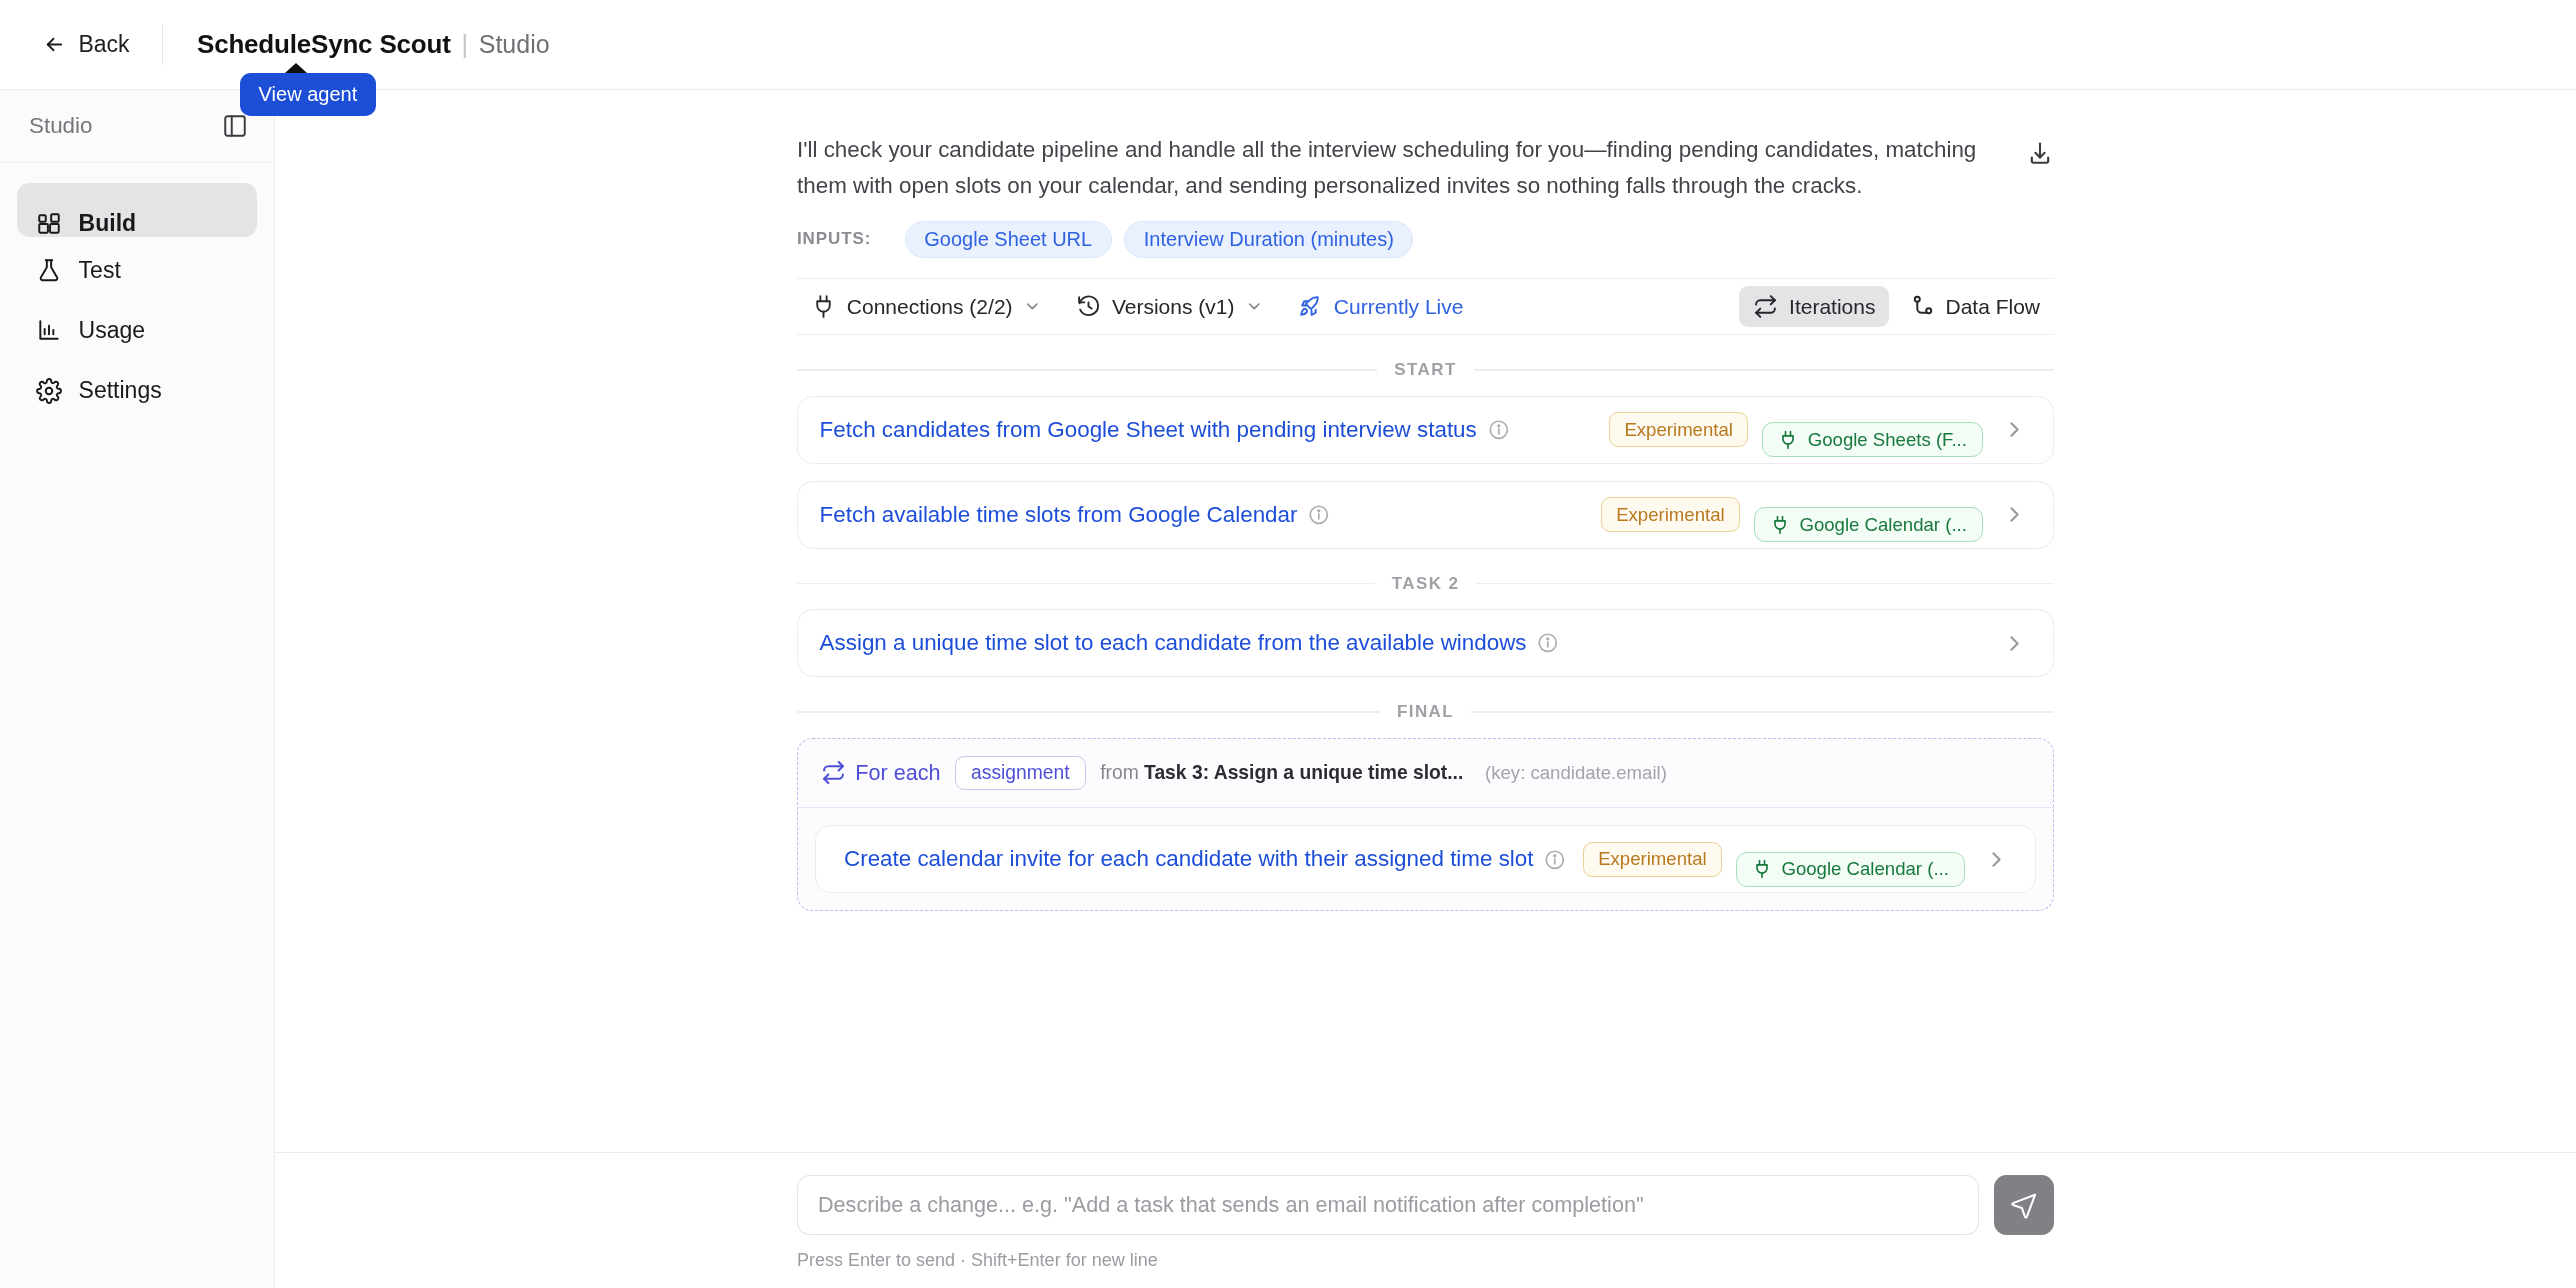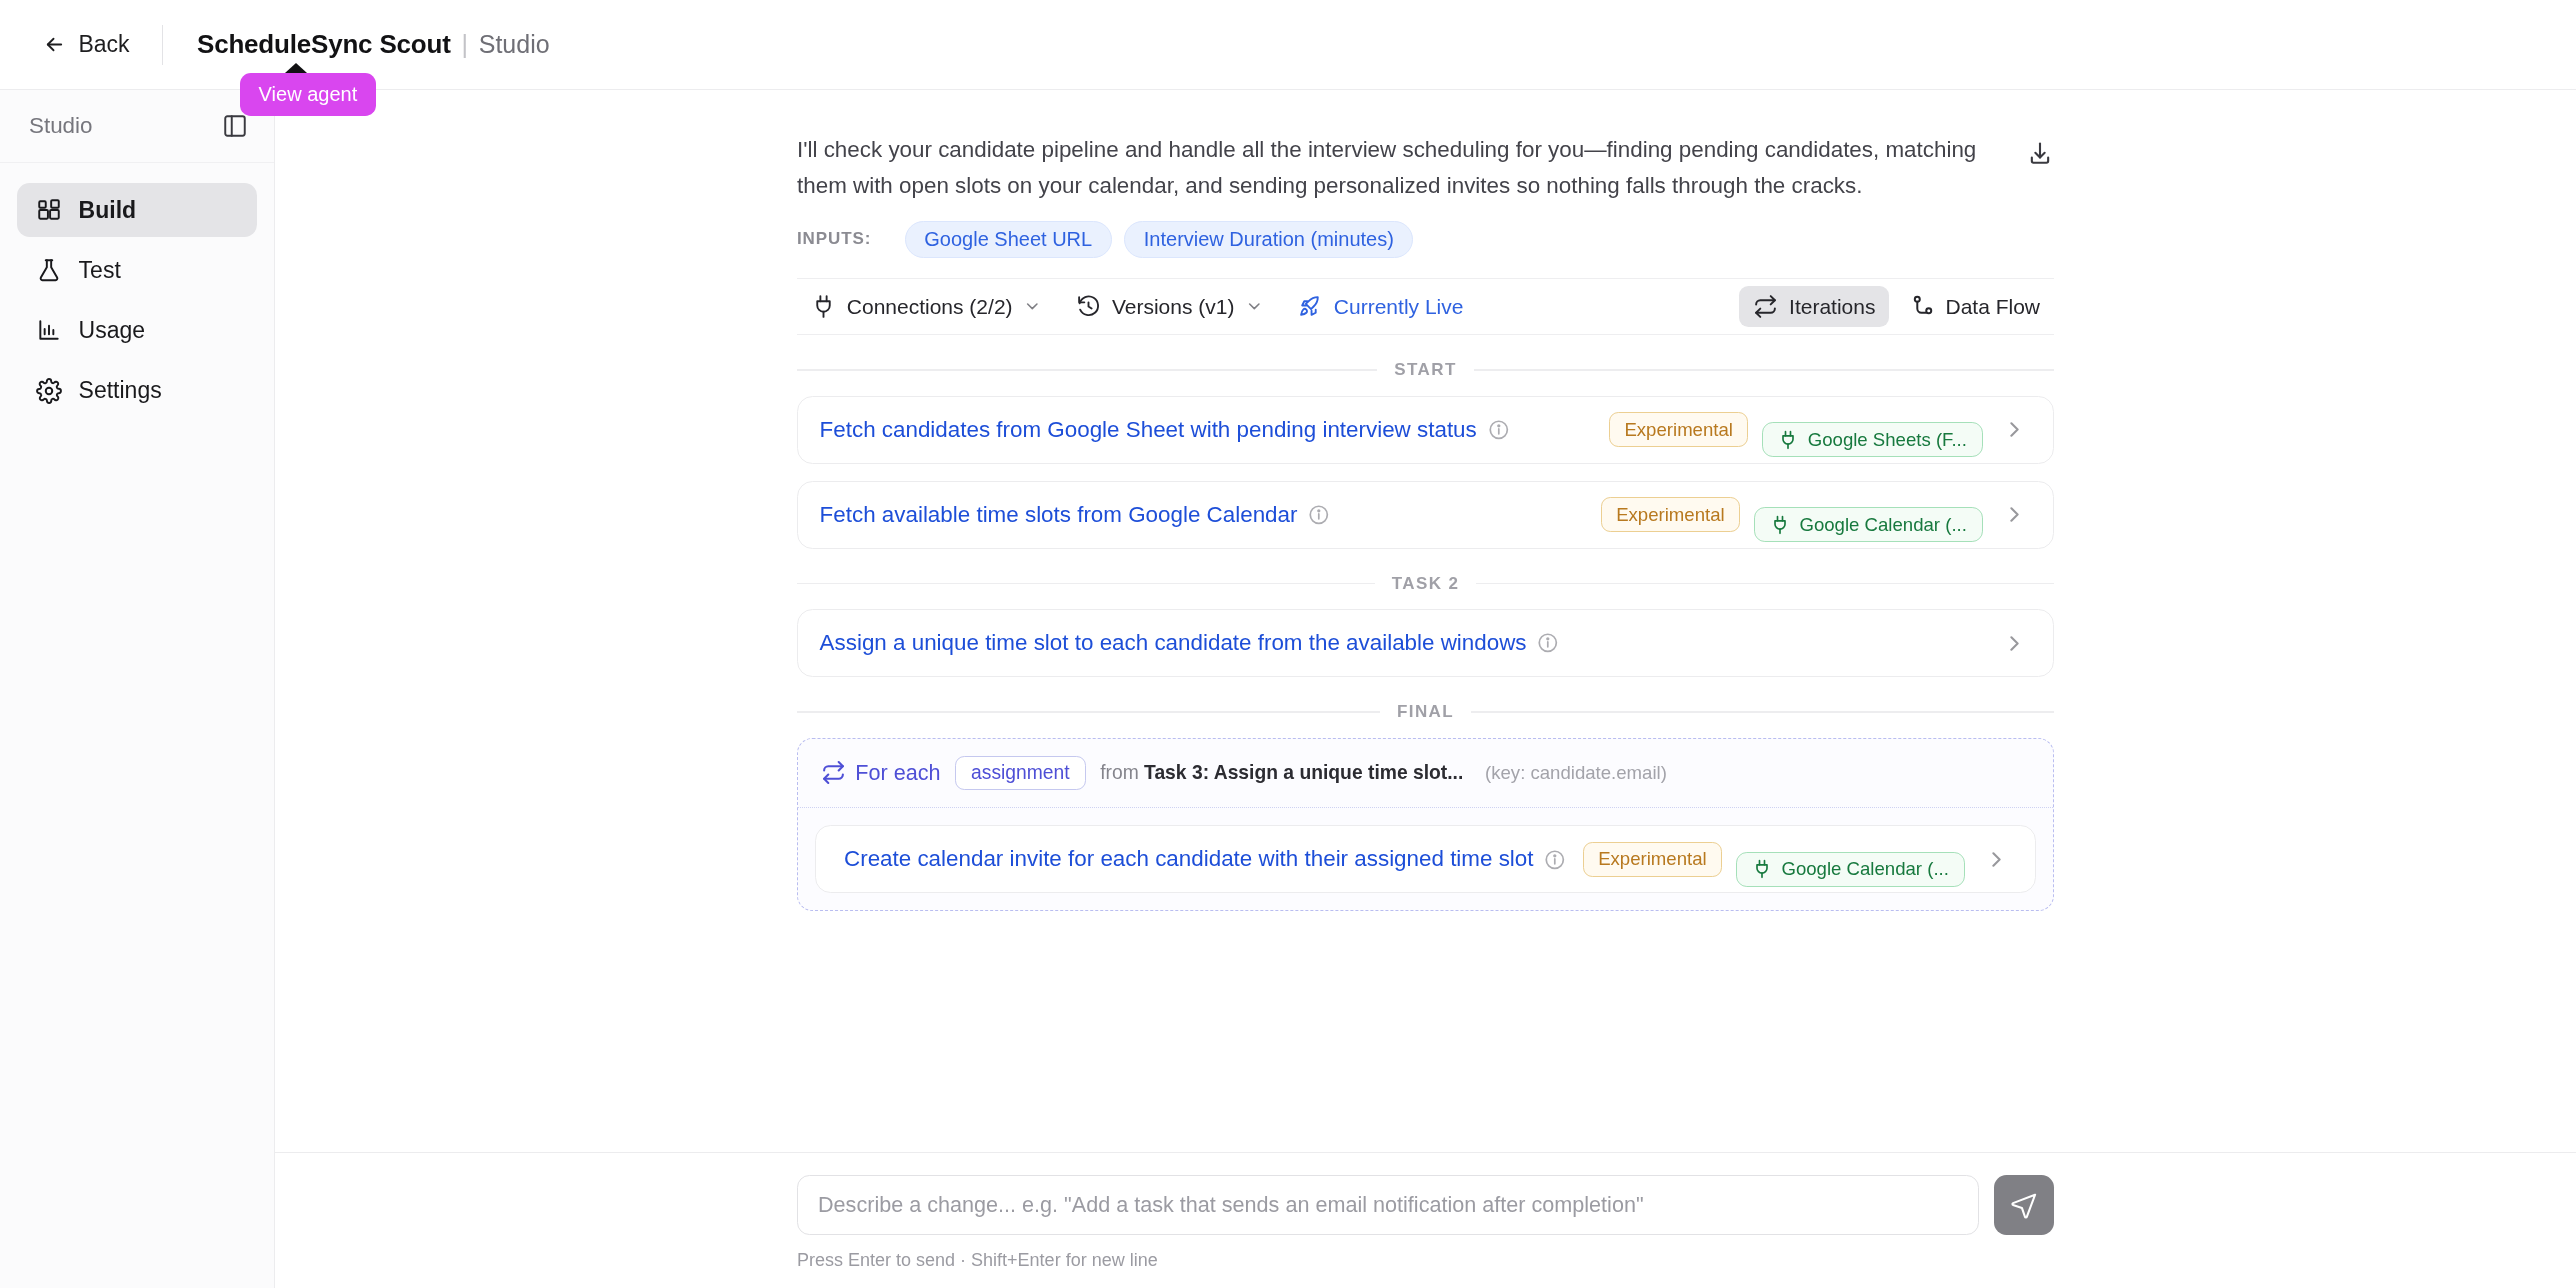--- a/index.html
+++ b/index.html
@@ -28,21 +28,21 @@
     width: 1.5px; height: 40px; background: #e3e3e6;
     margin-left: 32px; margin-right: 34px;
   }
   .app-title { font-size: 26px; font-weight: bold; color: #121214; letter-spacing: -0.2px; }
   .title-sep { font-size: 25px; color: #c3c3c7; margin: 0 10.8px; font-weight: 300; }
   .app-section { font-size: 25px; color: #6f6f76; }
 
   
   .tooltip {
     position: absolute; left: 240px; top: 73px;
-    background: #d946ef; color: #ffffff;
+    background: #1d4ed8; color: #ffffff;
     border-radius: 10.8px; padding: 10px 18.6px;
     font-size: 20px; white-space: nowrap; z-index: 40;
   }
   .tooltip::before {
     content: ""; position: absolute; left: 45px; top: -10px;
     border-left: 11.6px solid transparent; border-right: 11.6px solid transparent;
     border-bottom: 10.8px solid #111113;
   }
 
   
@@ -56,21 +56,21 @@
     border-bottom: 1.5px solid #f0f0f2;
   }
   .sidebar-head-label { font-size: 22.4px; color: #76767d; }
   .panel-icon { width: 26px; height: 26px; display: inline-flex; cursor: pointer; }
   .sidebar-nav { padding: 20px 17px 0 17px; display: flex; flex-direction: column; gap: 6.2px; }
   .nav-item {
     display: flex; align-items: center; gap: 17px;
     height: 54px; padding: 0 18.6px; border-radius: 12.4px;
     font-size: 23px; color: #19191c; cursor: pointer;
   }
-  .nav-item.active { background: #e4e4e7; font-weight: bold; }
+  .nav-item.active { background: #e4e4e7; font-weight: bold; align-items: flex-end; }
   .nav-icon { width: 26px; height: 26px; display: inline-flex; flex: 0 0 26px; }
 
   
   .main {
     position: absolute; left: 275px; top: 90px;
     width: 2301px; height: 1198px; background: #ffffff;
   }
   .content {
     position: absolute; left: 522px; top: 16px; width: 1257px;
   }

